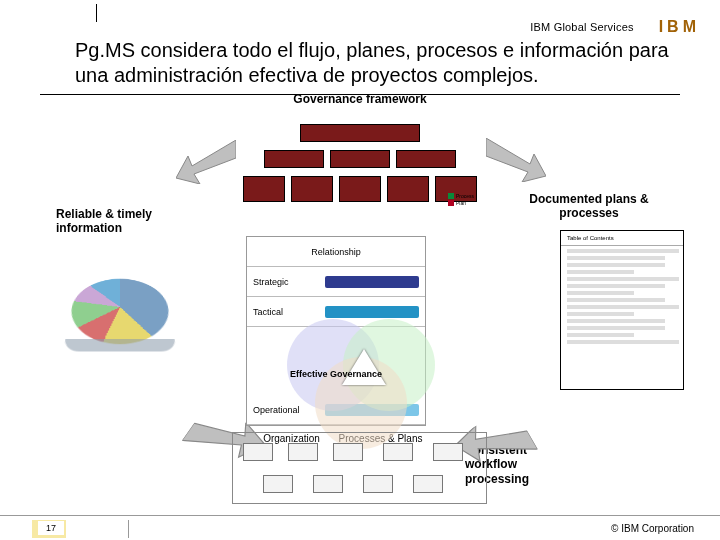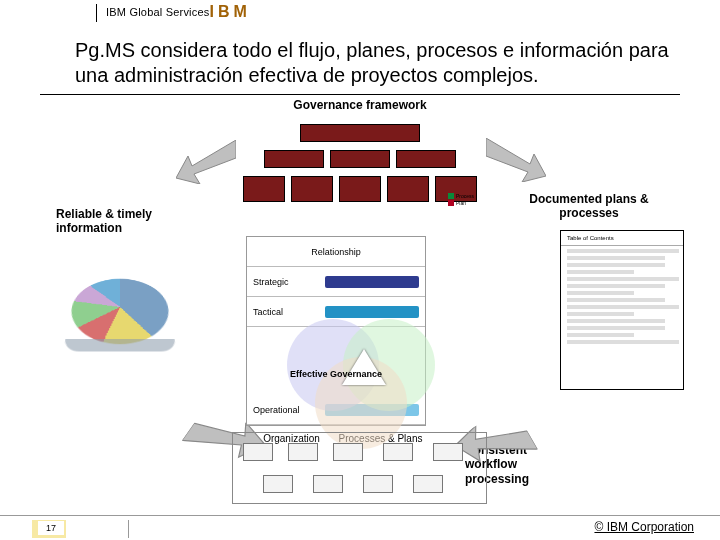--- a/index.html
+++ b/index.html
@@ -1,31 +1,31 @@
 <!DOCTYPE html>
 <html><head>
 <meta charset="utf-8">
 <style>
   * { box-sizing: border-box; margin: 0; padding: 0; }
   html, body { width: 720px; height: 540px; font-family: Arial, Helvetica, sans-serif; background: #fff; color: #000; }
   .slide { position: relative; width: 720px; height: 540px; overflow: hidden; }
 
   
-  .hdr { position: absolute; top: 0; left: 98px; right: 20px; height: 24px; display: flex; align-items: center; justify-content: flex-start; }
+  .hdr { position: absolute; top: 15px; left: 98px; right: 20px; height: 24px; display: flex; align-items: center; justify-content: flex-end; gap: 25px; }
   .hdr-divider { position: absolute; top: 4px; left: 96px; width: 1px; height: 18px; background: #000; }
   .hdr-label { font-size: 11px; letter-spacing: 0.2px; color: #000; padding-left: 8px; }
   .ibm-logo { font-weight: 700; letter-spacing: 4px; font-size: 16px; color: #a16207; }
 
   
   .title { position: absolute; top: 38px; left: 40px; right: 40px; font-size: 20px; line-height: 1.25; color: #000; margin-left: 35px; }
   .title-underline { position: absolute; top: 94px; left: 40px; right: 40px; height: 1px; background: #000; }
 
   
   .lbl { position: absolute; font-size: 12px; font-weight: 700; color: #000; }
-  .lbl-gov { top: 98px; left: 0; right: 0; text-align: center; }
+  .lbl-gov { top: 92px; left: 0; right: 0; text-align: center; }
   .lbl-rel { top: 207px; left: 56px; width: 120px; }
   .lbl-doc { top: 192px; right: 56px; width: 150px; text-align: center; }
   .lbl-wf  { top: 443px; right: 145px; width: 110px; text-align: left; line-height: 1.2; }
 
   
   .gov-wrap { position: absolute; top: 124px; left: 237px; width: 245px; }
   .gov-top  { width: 120px; height: 18px; margin: 0 auto; background: #7a1a1a; border: 1px solid #000; }
   .gov-row  { display: flex; justify-content: center; gap: 6px; margin-top: 8px; }
   .gov-box-mid { width: 60px; height: 18px; background: #7a1a1a; border: 1px solid #000; }
   .gov-box-sm  { width: 42px; height: 26px; background: #7a1a1a; border: 1px solid #000; }
@@ -75,21 +75,21 @@
   
   .wf-wrap { position: absolute; top: 432px; left: 232px; width: 255px; height: 72px; border: 1px solid #888; }
   .wf-box  { position:absolute; width:30px; height:18px; border:1px solid #777; background:#f3f3f3; }
 
   
   .ftr { position: absolute; left: 0; right: 0; bottom: 0; height: 28px; }
   .ftr-line { position:absolute; bottom: 24px; left: 0; right: 0; height: 1px; background: #999; }
   .ftr-pg { position:absolute; left: 38px; bottom: 5px; font-size: 9px; background:#fff; padding: 2px 8px; }
   .ftr-pg-bg { position:absolute; left: 32px; bottom: 2px; width: 34px; height: 18px; background:#f7e9a4; }
   .ftr-div { position:absolute; left: 128px; bottom: 2px; width: 1px; height: 18px; background:#999; }
-  .ftr-cp { position:absolute; right: 26px; bottom: 6px; font-size: 12px; text-decoration: underline; }
+  .ftr-cp { position:absolute; right: 26px; bottom: 6px; font-size: 10px; }
 </style>
 </head>
 <body>
 
 <div class="slide">
 
   <div class="hdr-divider"></div>
   <div class="hdr">
     <div class="hdr-label">IBM Global Services</div>
     <div class="ibm-logo">IBM</div>

